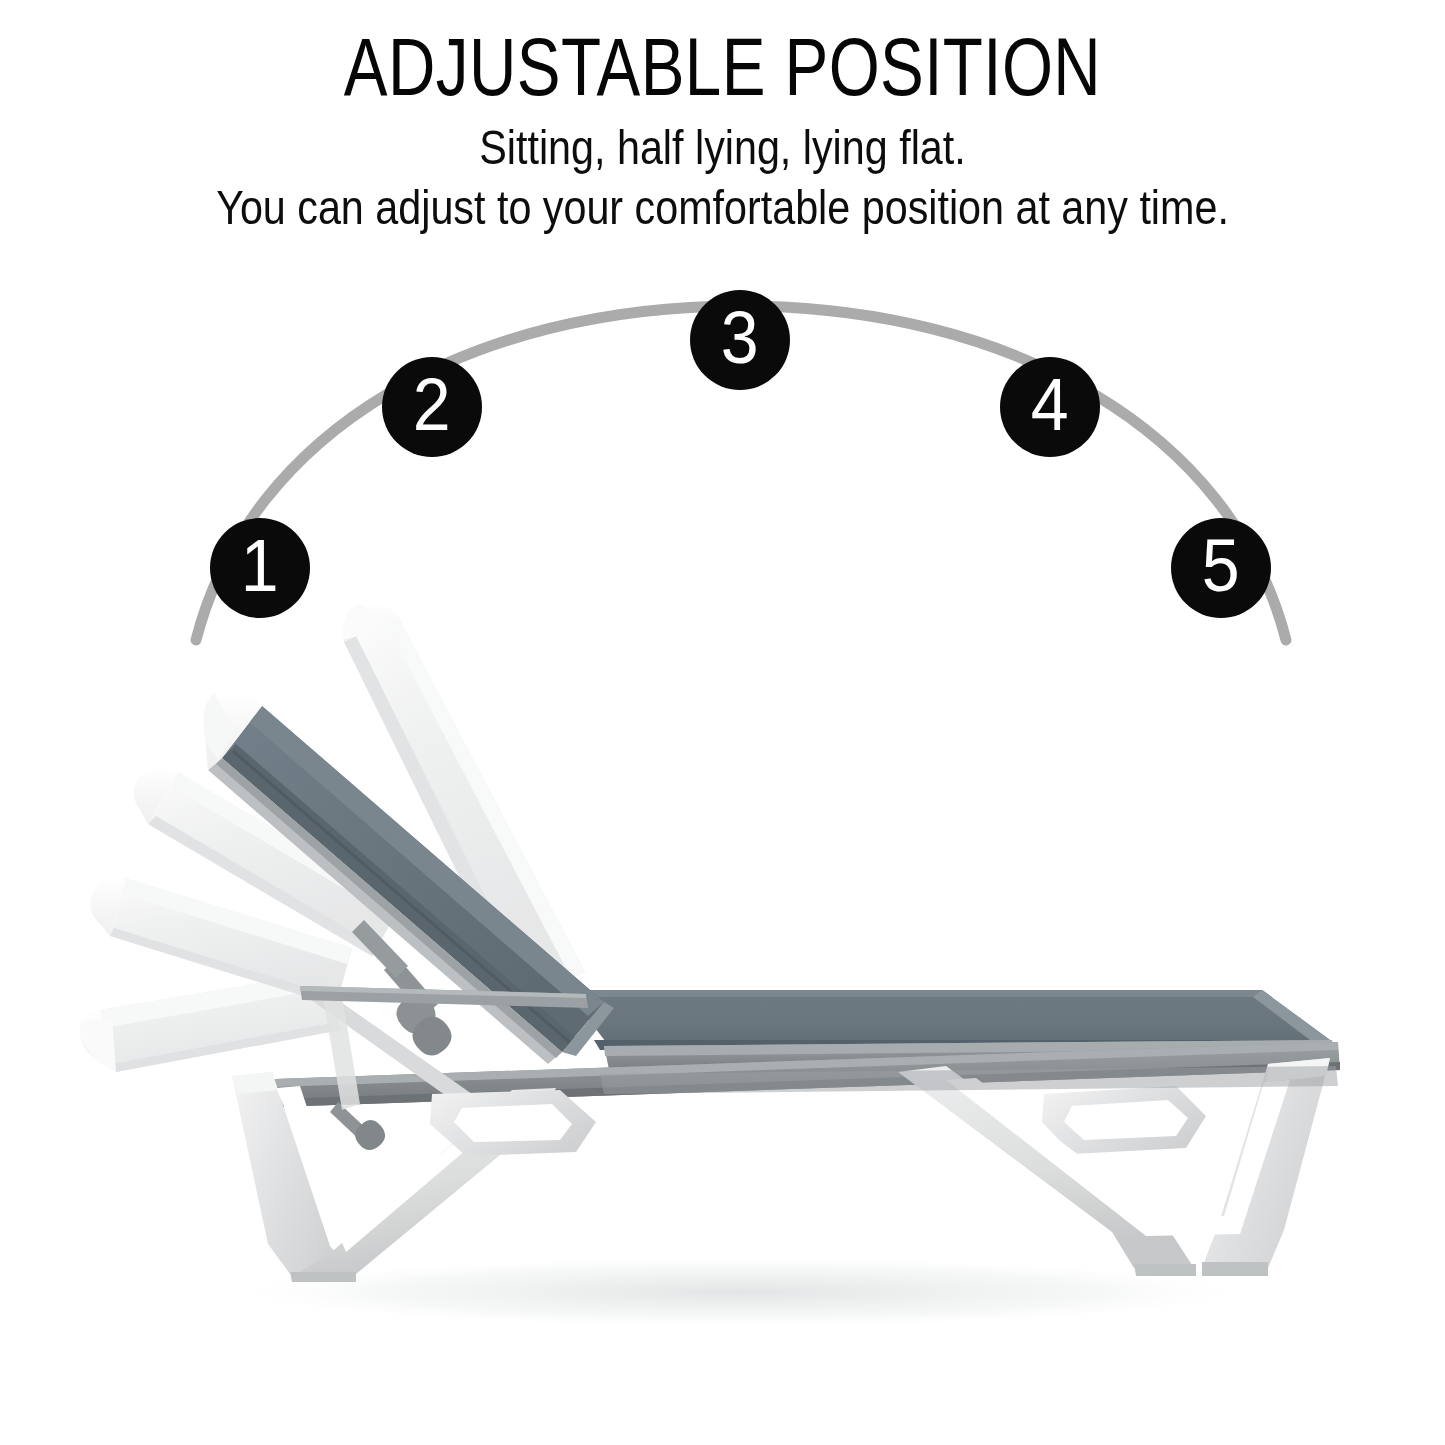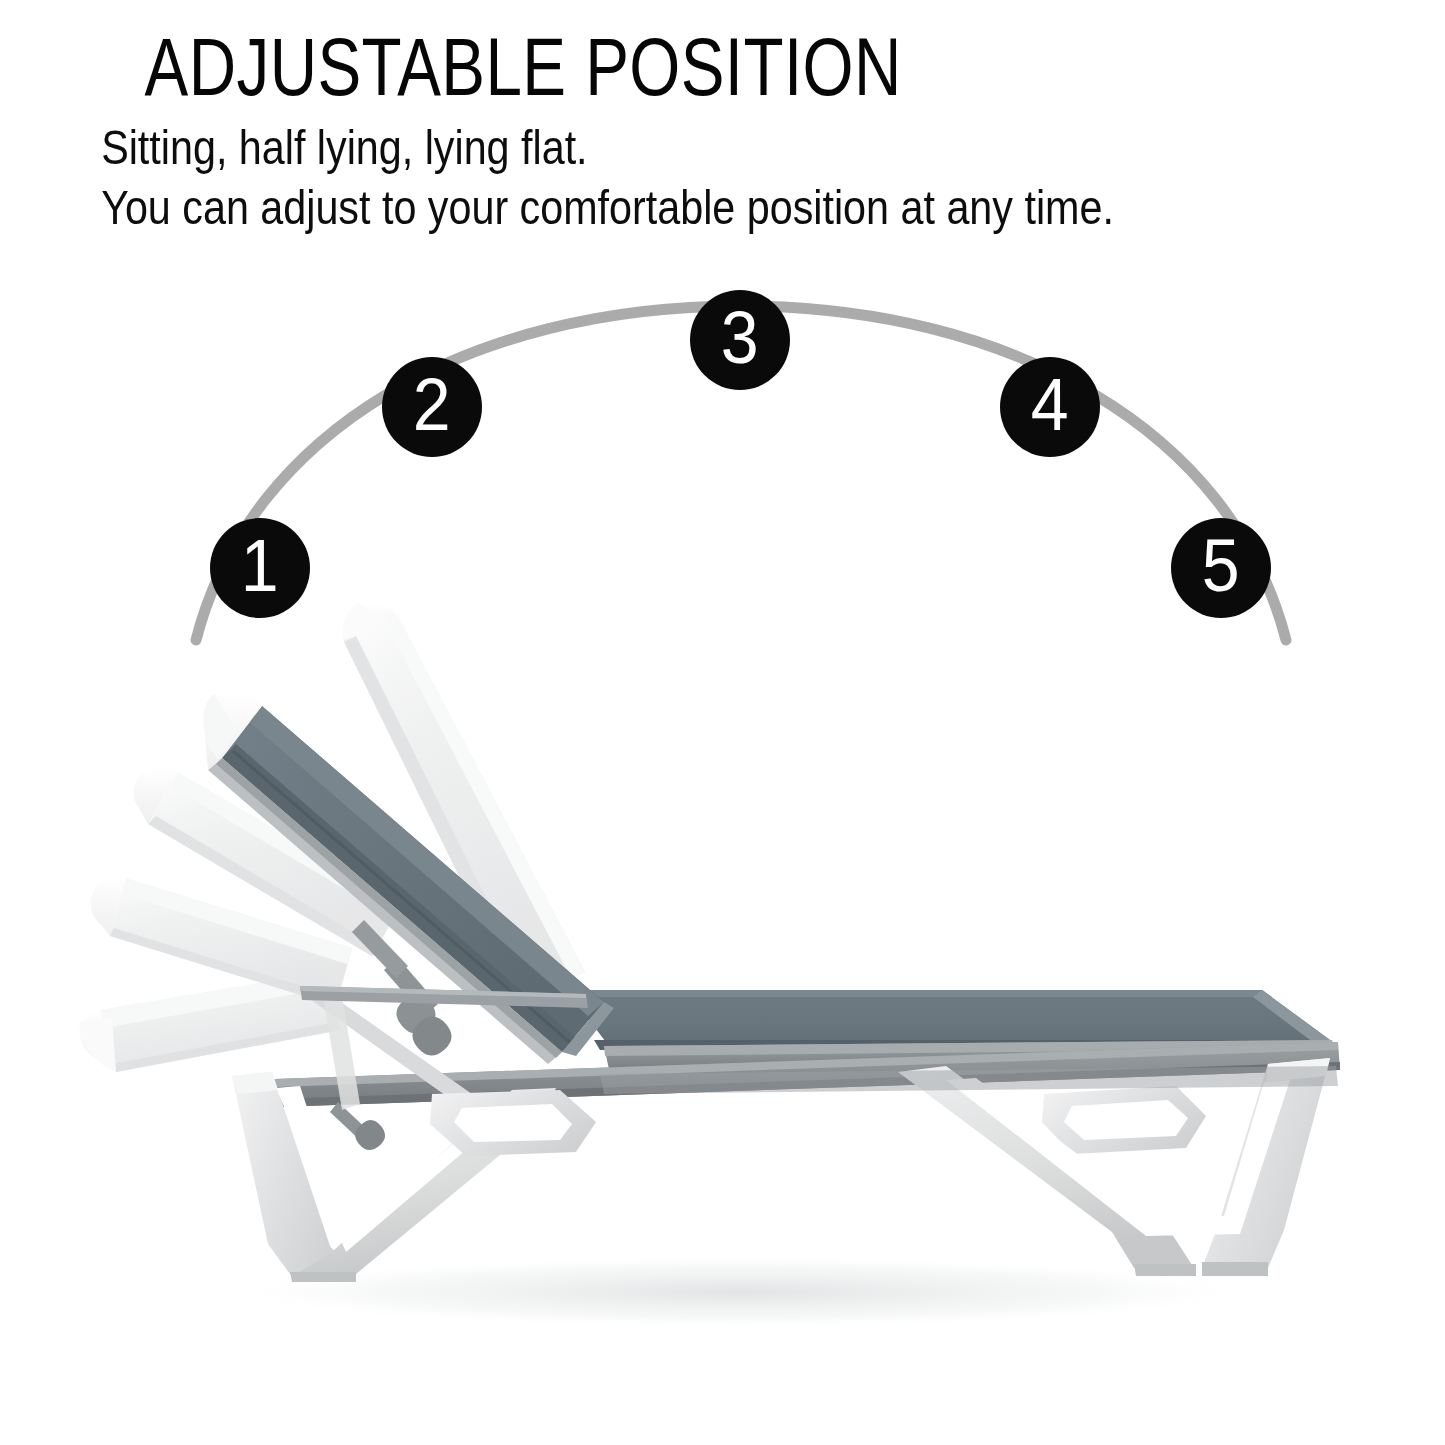--- a/index.html
+++ b/index.html
@@ -4,21 +4,21 @@
 <style>
   html,body{margin:0;padding:0;background:#ffffff;}
   body{
     width:1445px;height:1445px;
     font-family:"Liberation Sans","DejaVu Sans",sans-serif;
     overflow:hidden;position:relative;
   }
   #page{position:relative;width:1445px;height:1445px;background:#fff;overflow:hidden;}
 
   
-  .header{position:absolute;left:0;top:0;width:1445px;}
+  .header{position:absolute;left:0;top:0;width:1445px;text-align:center;}
   .title{
     font-size:82px;line-height:1.0;
     font-weight:400;color:#060606;
     letter-spacing:0.5px;
     transform:scaleX(0.80);
     transform-origin:center top;
     margin-top:26px;
     white-space:nowrap;
   }
   .sub1{

